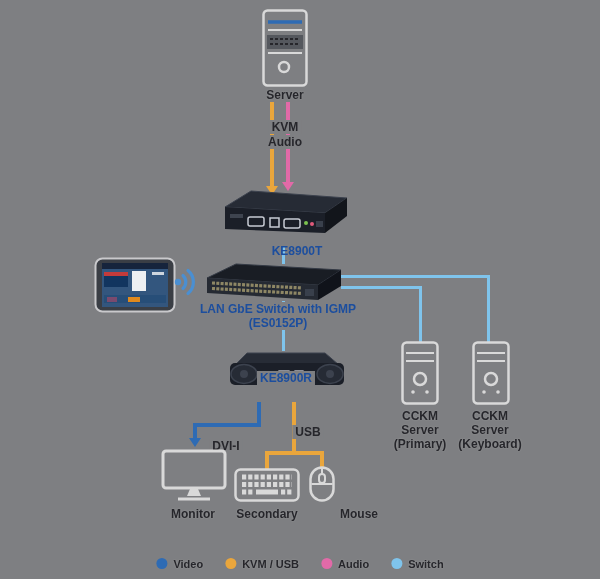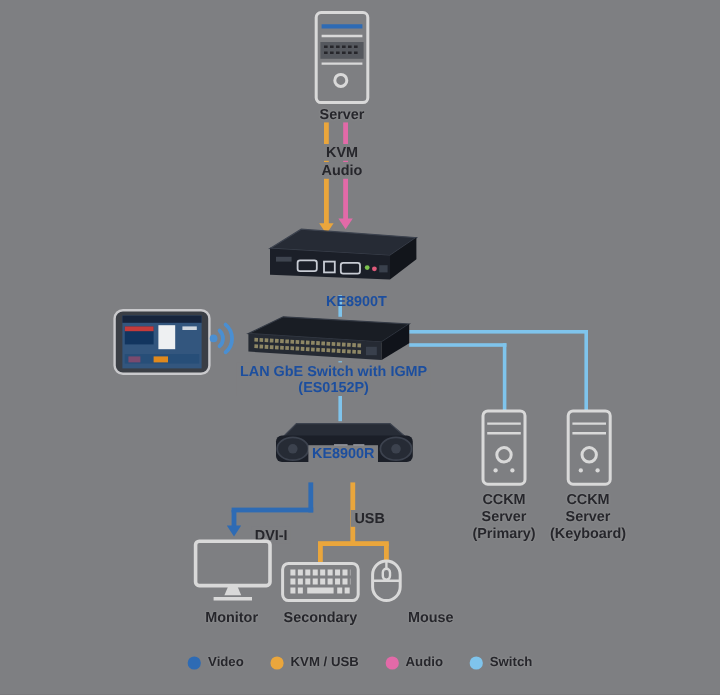--- a/index.html
+++ b/index.html
@@ -34,21 +34,21 @@
     border-left:6px solid transparent;border-right:6px solid transparent;
     border-top:9px solid currentColor;
   }
   .a-kvm{color:var(--kvm-usb,#eaa63c);}
   .a-audio{color:var(--audio,#e26aa8);}
   .a-video{color:var(--video,#2e6bb4);}
   .legend{
     position:absolute;left:50%;top:546px;transform:translateX(-50%);
     display:flex;align-items:center;gap:22px;
   }
-  .legend-item{display:flex;align-items:flex-end;gap:6px;}
+  .legend-item{display:flex;align-items:flex-start;gap:6px;margin-top:12px;}
   .legend-dot{width:11px;height:11px;border-radius:50%;display:inline-block;}
   .legend-label{
     font-weight:bold;font-size:11px;color:var(--text-dark,#26262b);
     text-shadow:0 0 2px rgba(255,255,255,.22);white-space:nowrap;
   }
   .ld-video{background:var(--video,#2e6bb4);}
   .ld-kvm{background:var(--kvm-usb,#eaa63c);}
   .ld-audio{background:var(--audio,#e26aa8);}
   .ld-net{background:var(--network,#7fc4ec);}
   svg{display:block;overflow:visible;}

